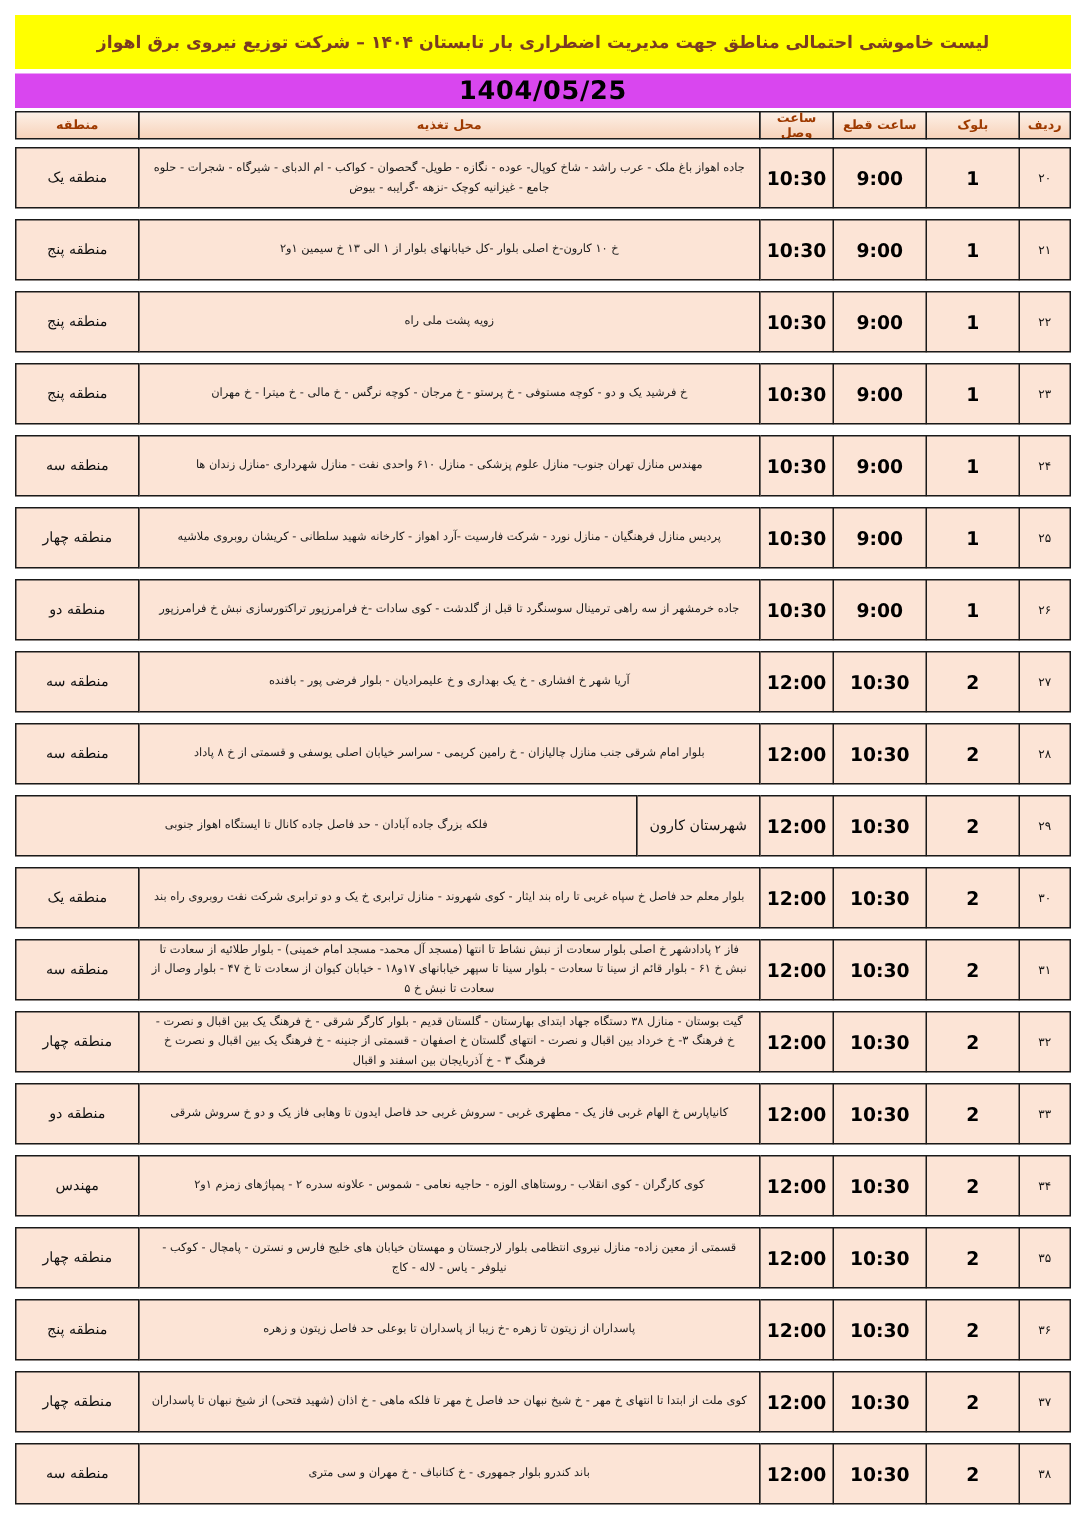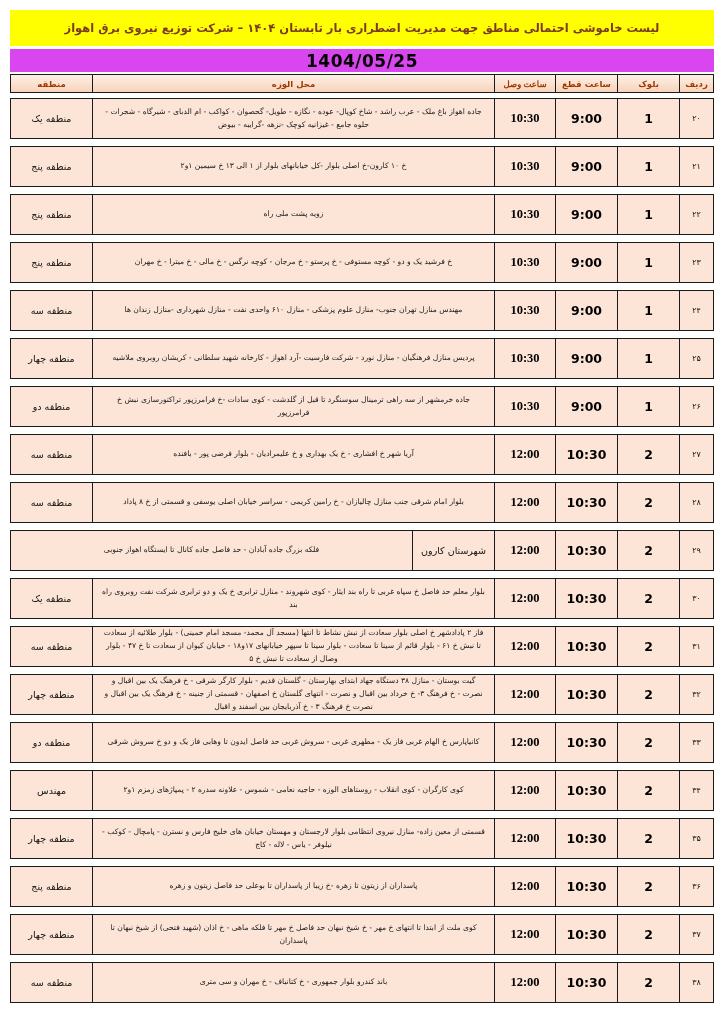--- a/index.html
+++ b/index.html
@@ -62,21 +62,21 @@
     height:19px;
     background:linear-gradient(180deg,#fdf0e6 0%,#f7d3bb 100%);
     color:#9e3a00;
     font-weight:bold;
     font-size:8.5px;
   }
   .row .cell{height:41px;}
   .c-no{width:35px;}
   .c-block{width:63px;}
   .c-cut{width:63px;}
-  .c-restore{width:62px;font-family:Liberation Serif, serif;}
+  .c-restore{width:50px;}
   .c-loc{flex:1;padding:2px 8px;}
   .c-region{width:83px;}
   .row .c-no{font-size:8px;color:#111;}
   .row .c-block{font-size:12.5px;font-weight:bold;color:#000;}
   .row .c-cut,.row .c-restore{font-size:12.5px;font-weight:bold;color:#000;direction:ltr;}
   .row .c-loc{font-size:7.6px;color:#1a1a1a;line-height:1.7;}
   .row .c-region{font-size:9.5px;color:#111;}
 </style>
 </head>
 <body>
@@ -90,21 +90,21 @@
   <div class="date-band">
     <div class="date-text">1404/05/25</div>
   </div>
 
   <div class="tbl">
     <div class="hdr-row">
       <div class="cell c-no">ردیف</div>
       <div class="cell c-block">بلوک</div>
       <div class="cell c-cut">ساعت قطع</div>
       <div class="cell c-restore">ساعت وصل</div>
-      <div class="cell c-loc">محل الوزه</div>
+      <div class="cell c-loc">محل تغذیه</div>
       <div class="cell c-region">منطقه</div>
     </div>
     <div id="tbody">
   <div class="row">
     <div class="cell c-no">۲۰</div>
     <div class="cell c-block">1</div>
     <div class="cell c-cut">9:00</div>
     <div class="cell c-restore">10:30</div>
     <div class="cell c-loc">جاده اهواز باغ ملک - عرب راشد - شاخ کوپال- عوده - نگازه - طویل- گحصوان - کواکب - ام الدبای - شیرگاه - شجرات - حلوه جامع - غیزانیه کوچک -نزهه -گرایبه - بیوض</div>
     <div class="cell c-region">منطقه یک</div>

